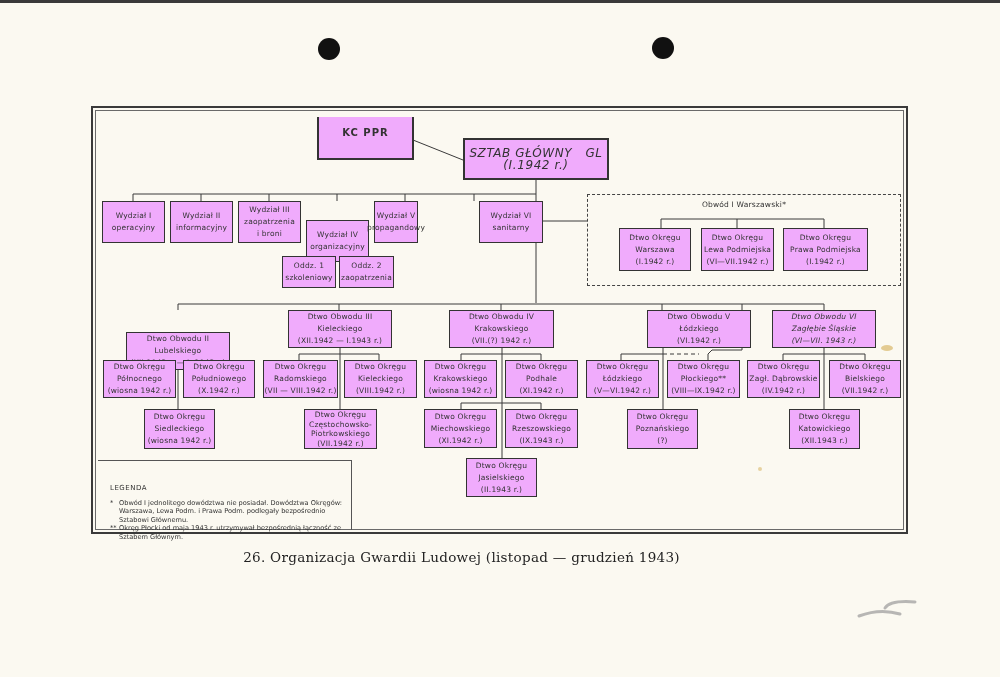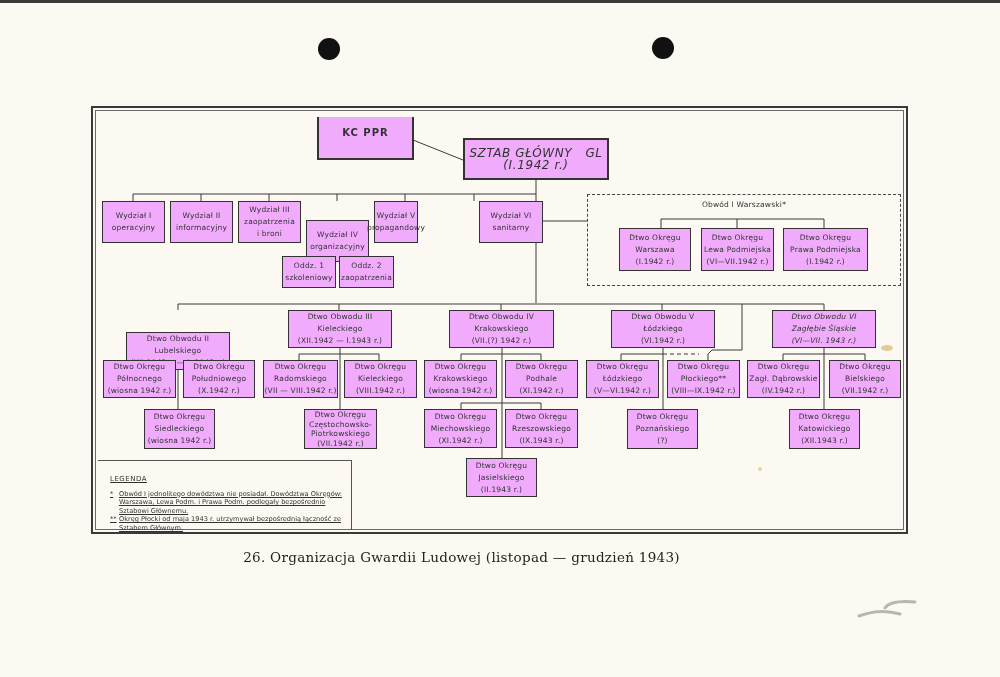--- a/index.html
+++ b/index.html
@@ -34,21 +34,21 @@
     position: absolute; left: 587px; top: 194px; width: 314px; height: 92px;
     border: 1px dashed #444; box-sizing: border-box;
   }
   .dashed-label {
     position: absolute; left: 587px; top: 200px; width: 314px; text-align: center;
     font-size: 7.5px; color: #333; letter-spacing: 0.2px;
   }
   .legend {
     position: absolute; left: 98px; top: 460px; width: 254px; height: 70px;
     border-top: 1px solid #555; border-right: 1px solid #555; box-sizing: border-box;
-    padding: 14px 8px 0 12px; font-size: 6.6px; line-height: 8.6px; color: #333; text-decoration: underline;
+    padding: 23px 8px 0 12px; font-size: 6.6px; line-height: 8.6px; color: #333;
   }
   .legend-title { font-size: 7px; letter-spacing: 0.5px; margin-bottom: 6px; display: block; }
   .legend-note { display: flex; }
   .legend-note .mark { width: 9px; flex: none; }
   .caption {
     position: absolute; left: 0; width: 923px; top: 549px; text-align: center;
     font-family: "DejaVu Serif", serif; font-size: 13.5px; color: #222; letter-spacing: 0.3px;
   }
   .smudge { position: absolute; border-radius: 50%; }
   .pencil-mark { position: absolute; left: 855px; top: 596px; width: 75px; height: 22px; }
@@ -199,21 +199,21 @@
 <div class="box" style="left:288px; top:310px; width:104px; height:38px;">
   <span class="l">Dtwo Obwodu III</span>
   <span class="l">Kieleckiego</span>
   <span class="l">(XII.1942 — I.1943 r.)</span>
 </div>
 <div class="box" style="left:449px; top:310px; width:105px; height:38px;">
   <span class="l">Dtwo Obwodu IV</span>
   <span class="l">Krakowskiego</span>
   <span class="l">(VII.(?) 1942 r.)</span>
 </div>
-<div class="box" style="left:611px; top:310px; width:104px; height:38px;align-items:center;">
+<div class="box" style="left:647px; top:310px; width:104px; height:38px;align-items:center;">
   <span class="l">Dtwo Obwodu V</span>
   <span class="l">Łódzkiego</span>
   <span class="l">(VI.1942 r.)</span>
 </div>
 <div class="box" style="left:772px; top:310px; width:104px; height:38px;font-style:italic;">
   <span class="l">Dtwo Obwodu VI</span>
   <span class="l">Zagłębie Śląskie</span>
   <span class="l">(VI—VII. 1943 r.)</span>
 </div>
 

